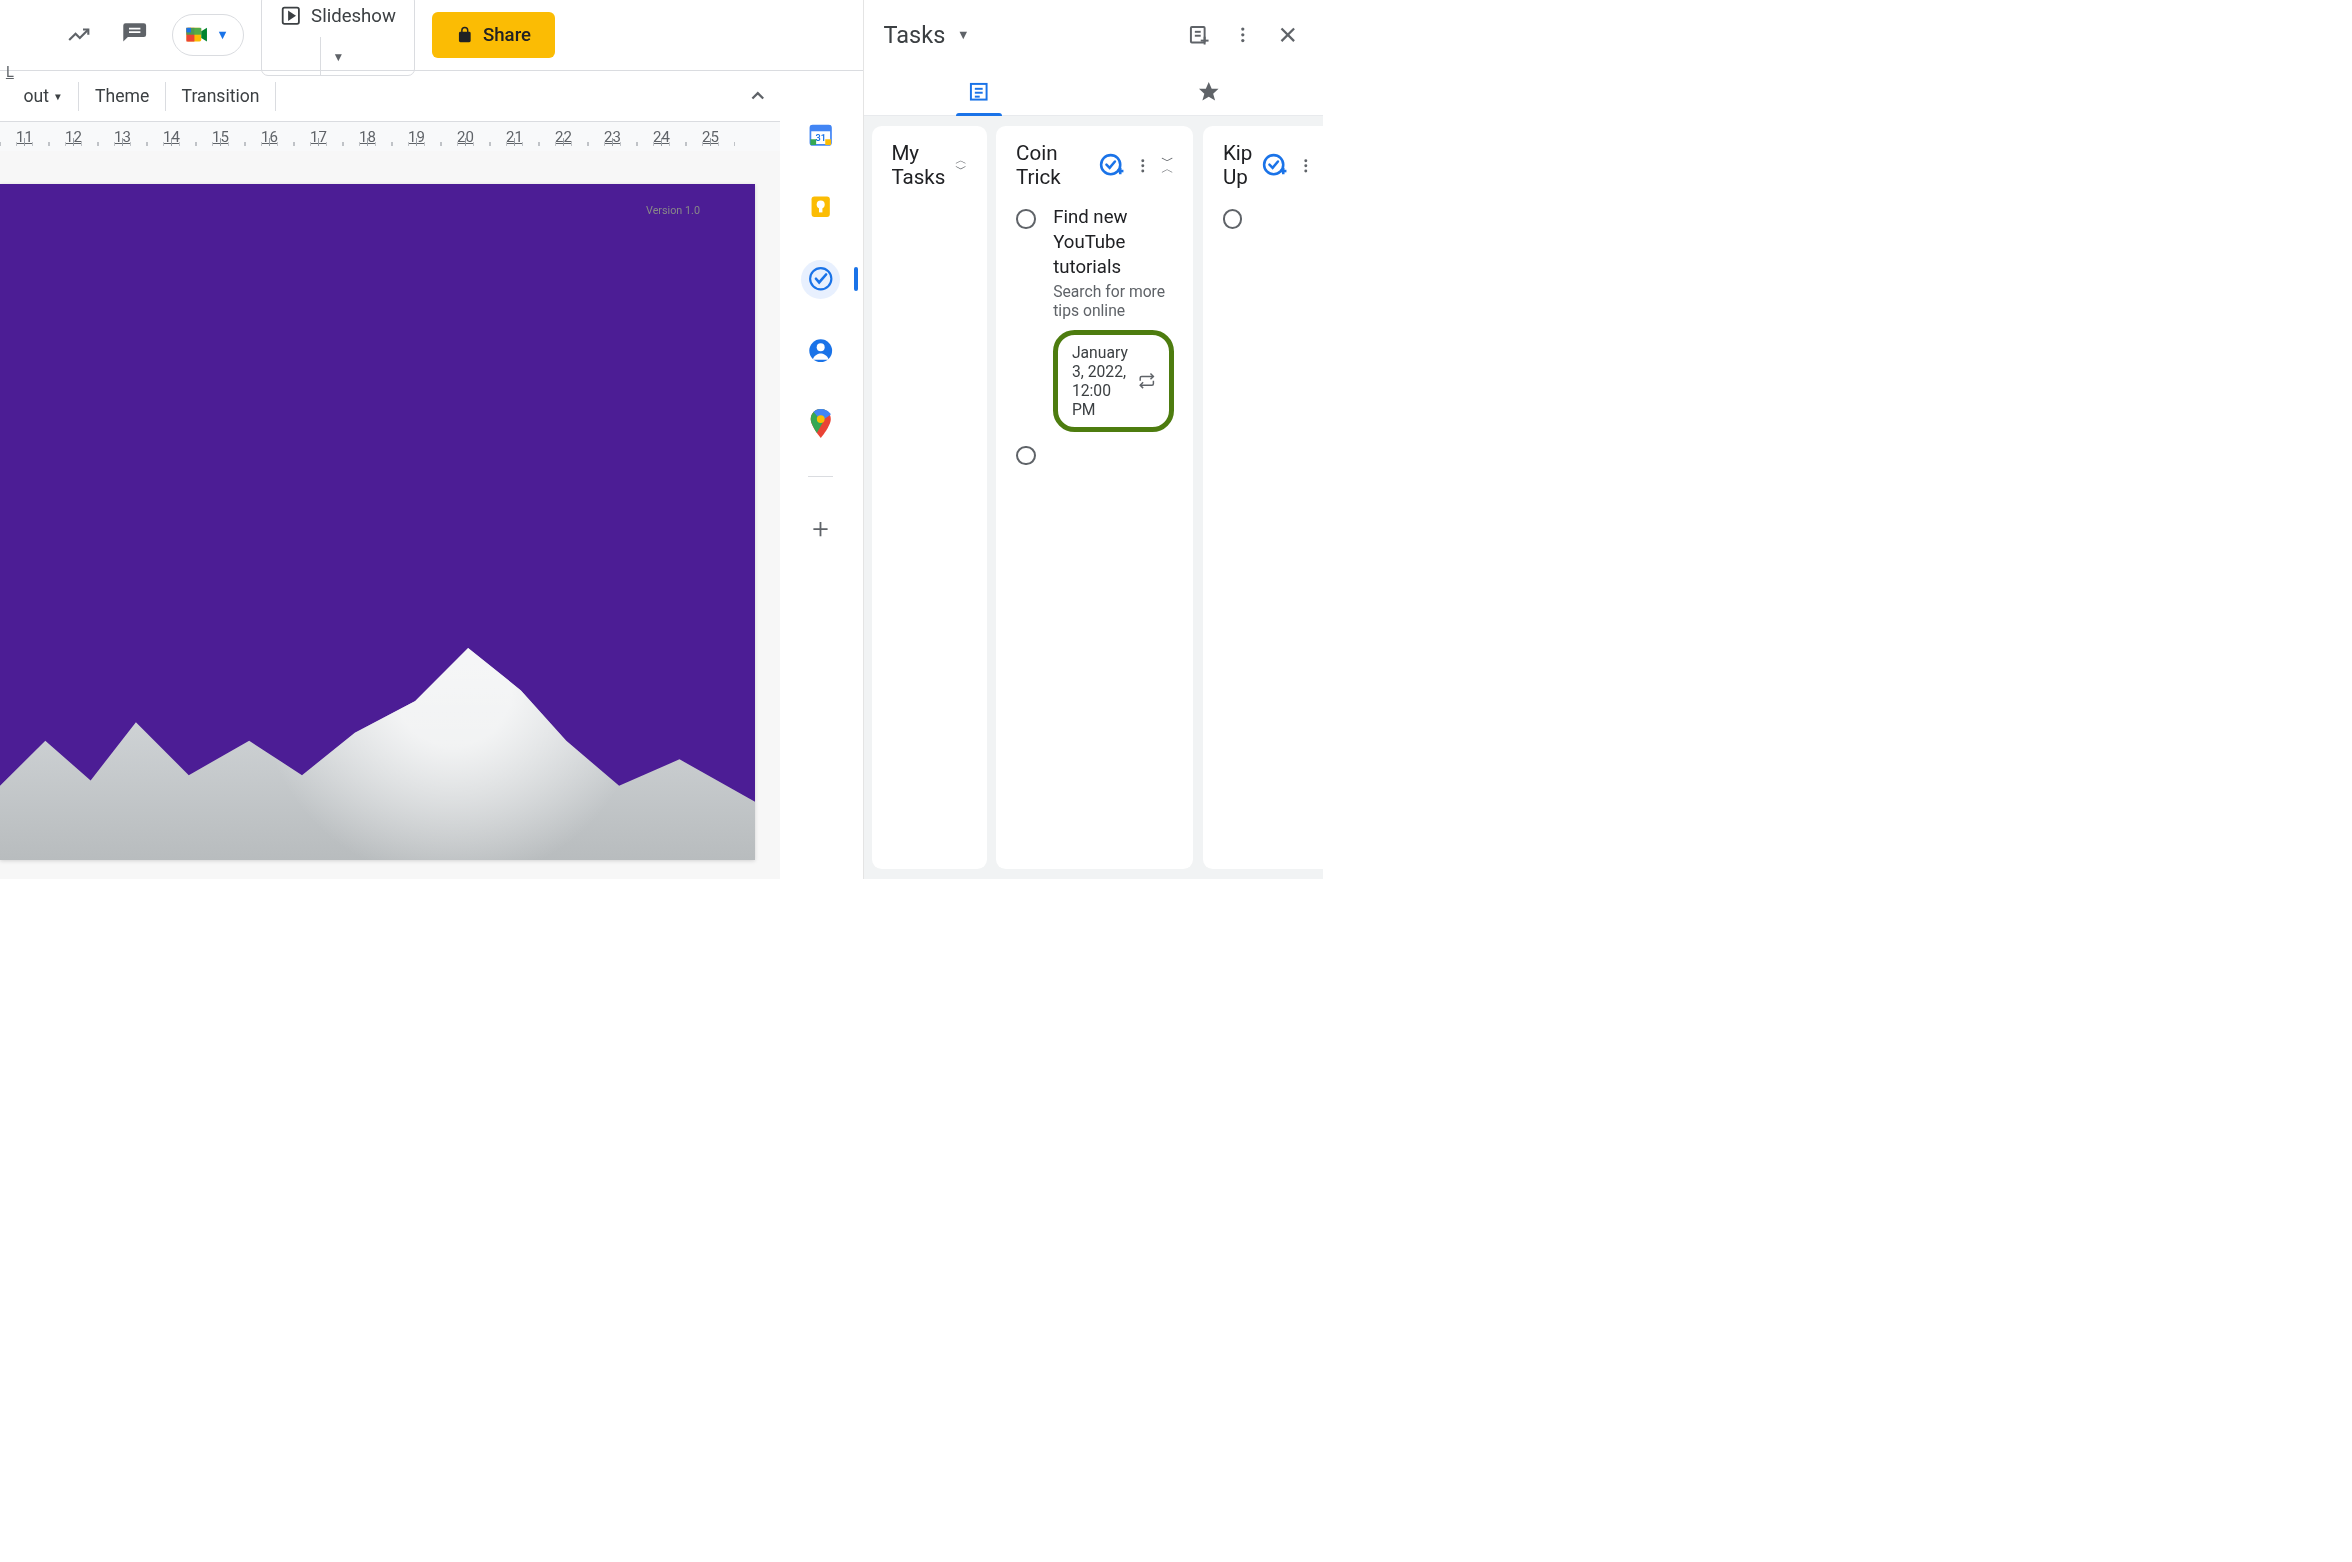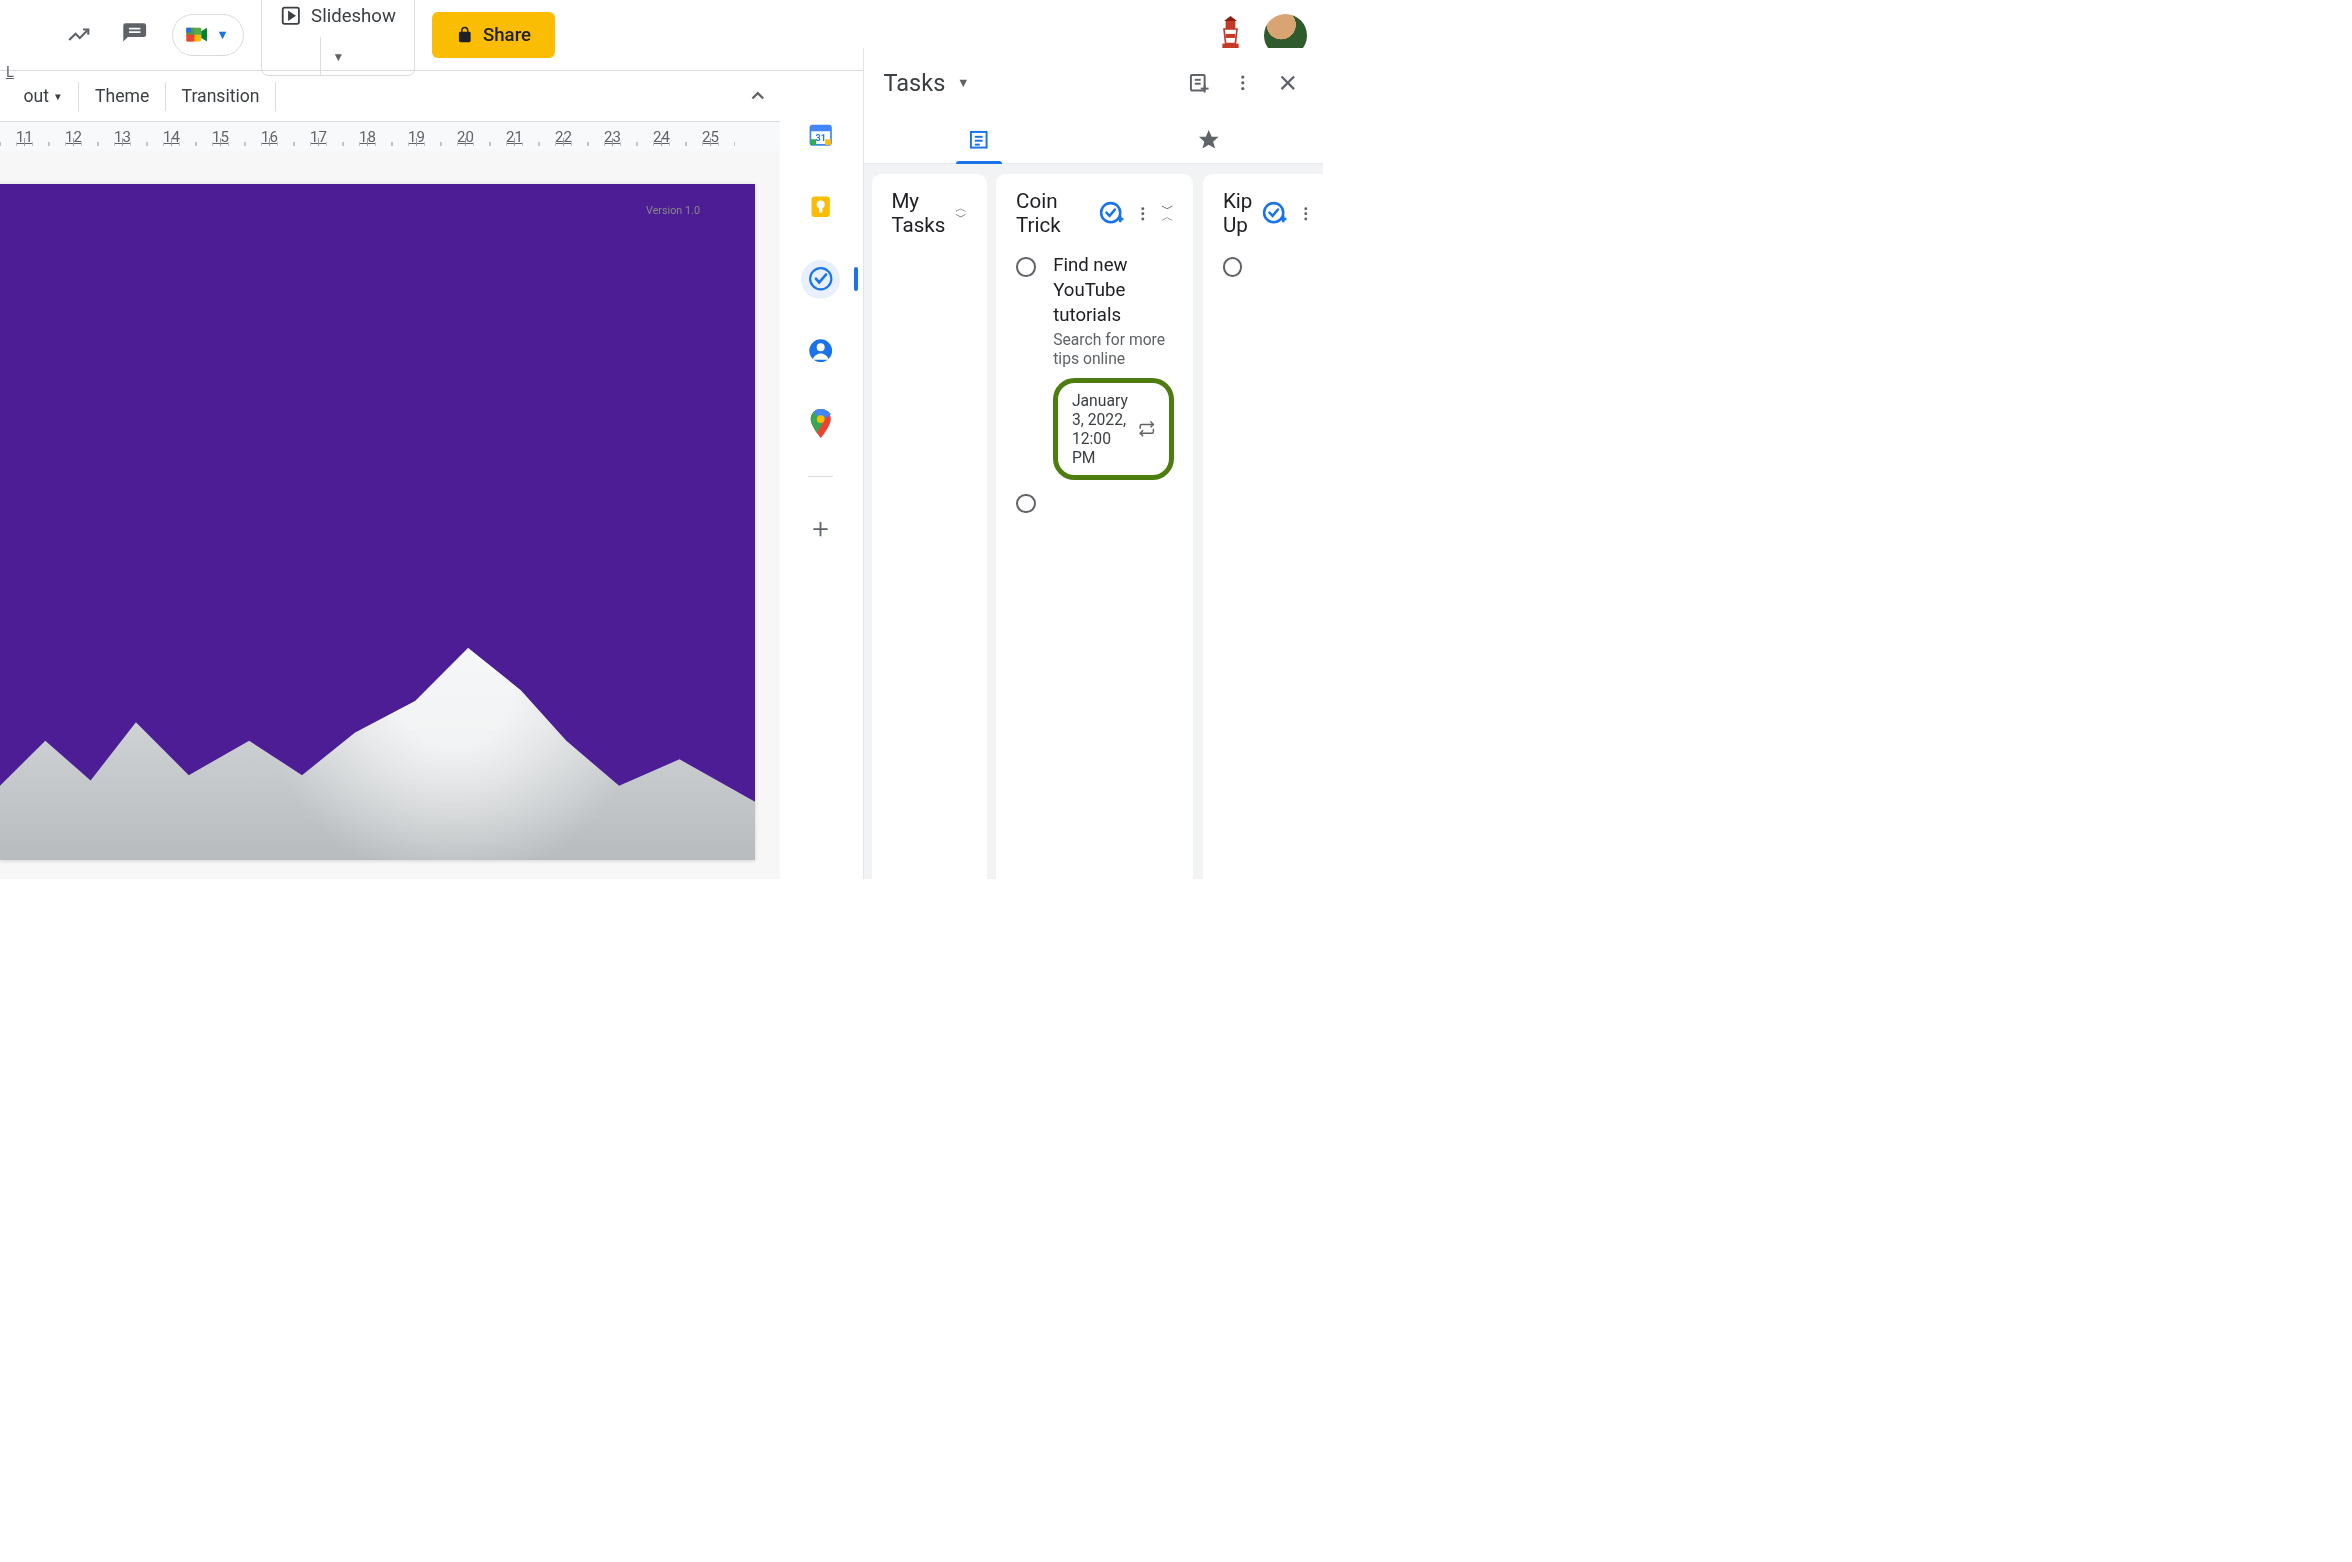--- a/index.html
+++ b/index.html
@@ -51,21 +51,21 @@
 
   
   .rail{position:absolute;left:784px;top:98px;width:73px;display:flex;flex-direction:column;align-items:center;gap:33px;padding-top:17.6px;}
   .rail-btn{width:39px;height:39px;border-radius:50%;display:flex;align-items:center;justify-content:center;cursor:pointer;}
   .rail-btn.active{background:#e8f0fe;position:relative;}
   .rail-btn.active::after{content:'';position:absolute;right:-17.6px;top:7.8px;width:3.9px;height:23.5px;background:#1a73e8;border-radius:2.9px;}
   .rail-divider{width:25.5px;height:1px;background:#dadce0;}
   .rail-plus{color:#5f6368;font-size:27.4px;cursor:pointer;}
 
   
-  .tasks-panel{position:absolute;left:863px;top:0;width:461px;height:879px;background:#fff;border-left:1px solid #e4e4e4;display:flex;flex-direction:column;margin-top:48px;}
+  .tasks-panel{position:absolute;left:863px;top:0;width:461px;height:879px;background:#fff;border-left:1px solid #e4e4e4;display:flex;flex-direction:column;}
   .tasks-header{display:flex;align-items:center;height:69px;padding:0 19.6px;gap:11.8px;}
   .tasks-title{font-size:23.5px;color:#3c4043;}
   .tasks-header .hdr-spacer{flex:1;}
   .tasks-tabbar{display:flex;height:47px;border-bottom:1px solid #e8eaed;}
   .tasks-tab{flex:1;display:flex;align-items:center;justify-content:center;cursor:pointer;color:#5f6368;position:relative;}
   .tasks-tab.active{color:#1a73e8;}
   .tasks-tab.active::after{content:'';position:absolute;bottom:-1px;left:40%;width:20%;height:2.9px;background:#1a73e8;border-radius:2.9px 2.9px 0 0;}
   .tasks-body{flex:1;overflow-y:auto;background:#f1f3f4;padding:9.8px 7.8px;display:flex;gap:9.8px;}
   .list-card{background:#fff;border-radius:9.8px;padding:15.7px 19.6px 17.6px 19.6px;}
   .list-head{display:flex;align-items:center;gap:9.8px;margin-bottom:5.9px;}

